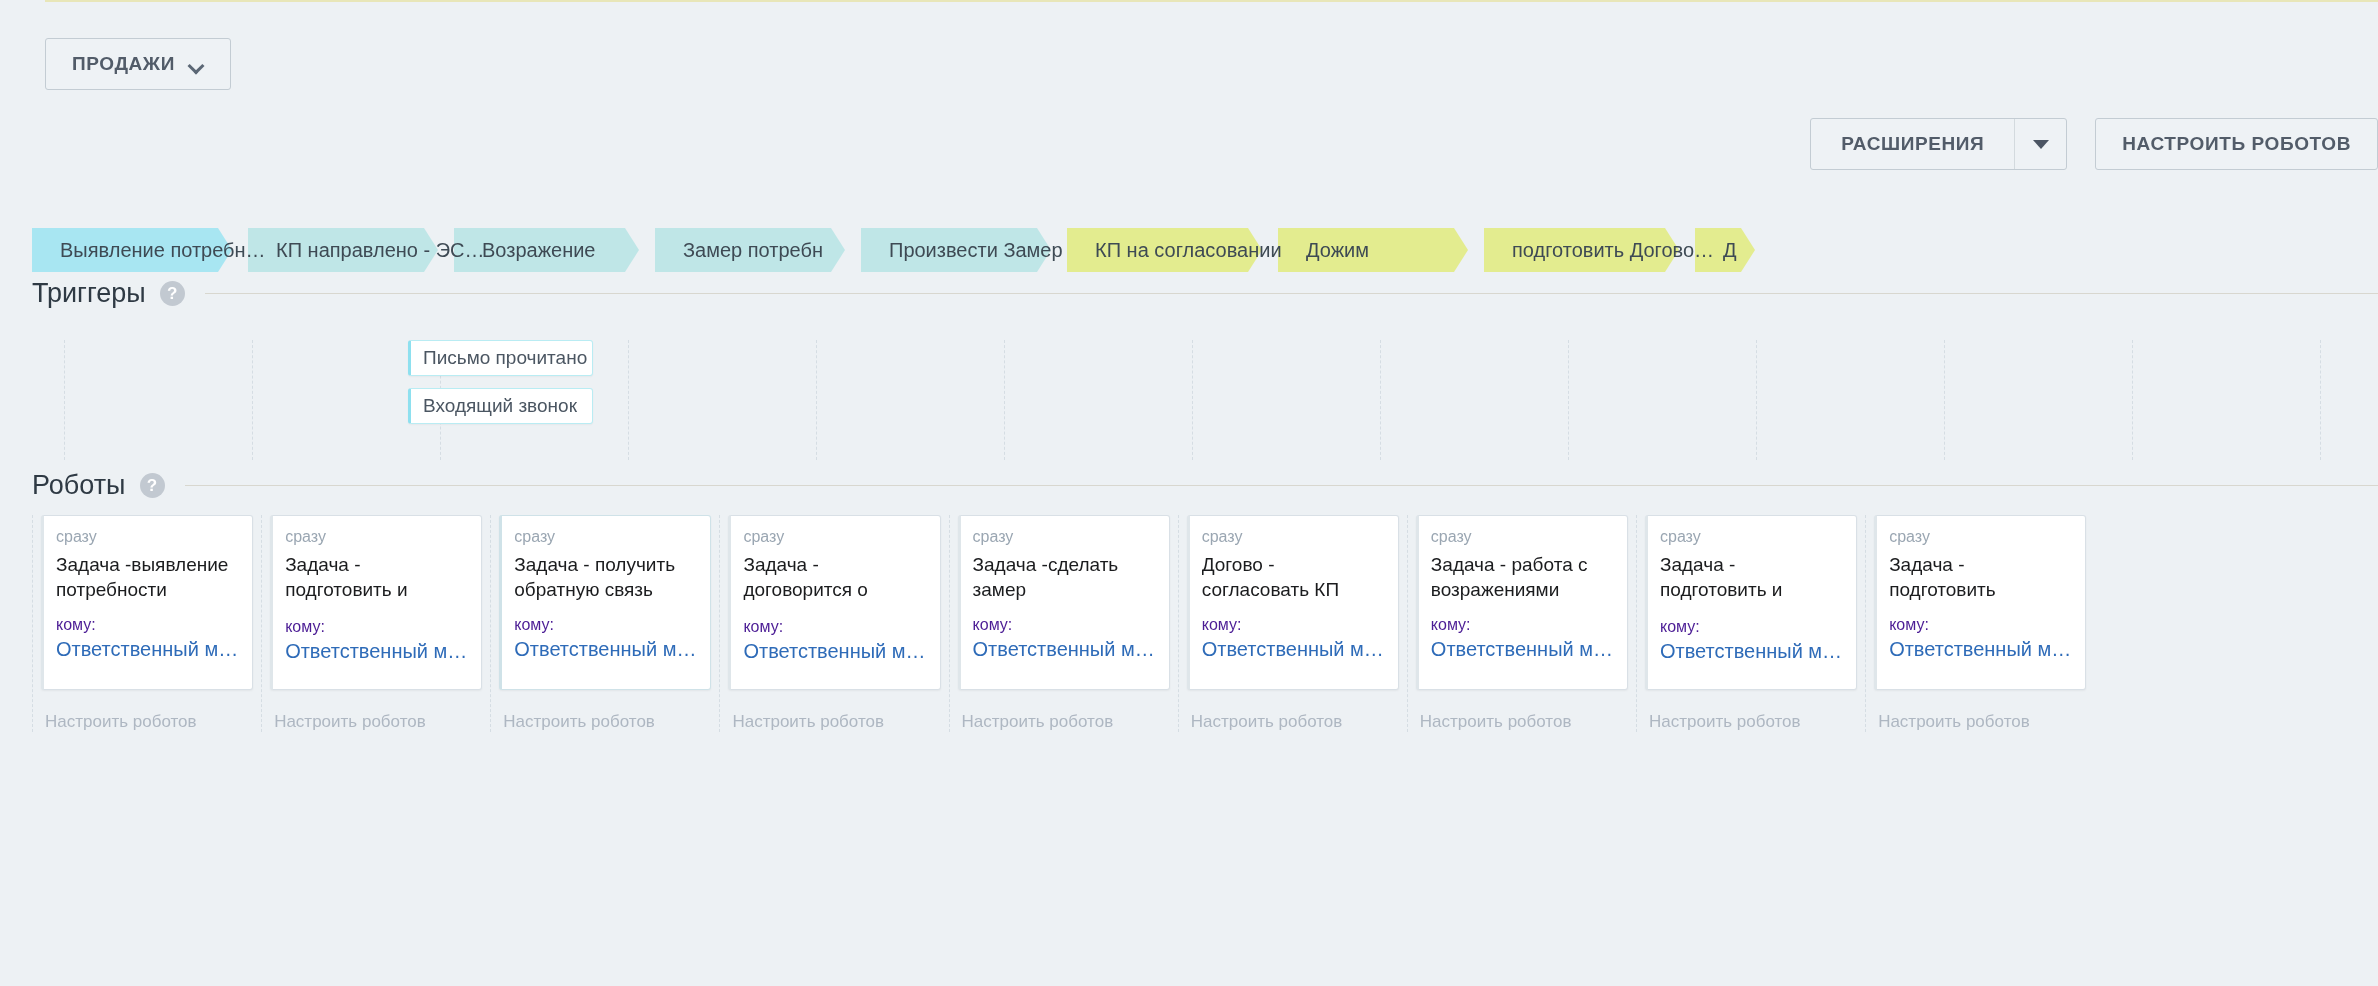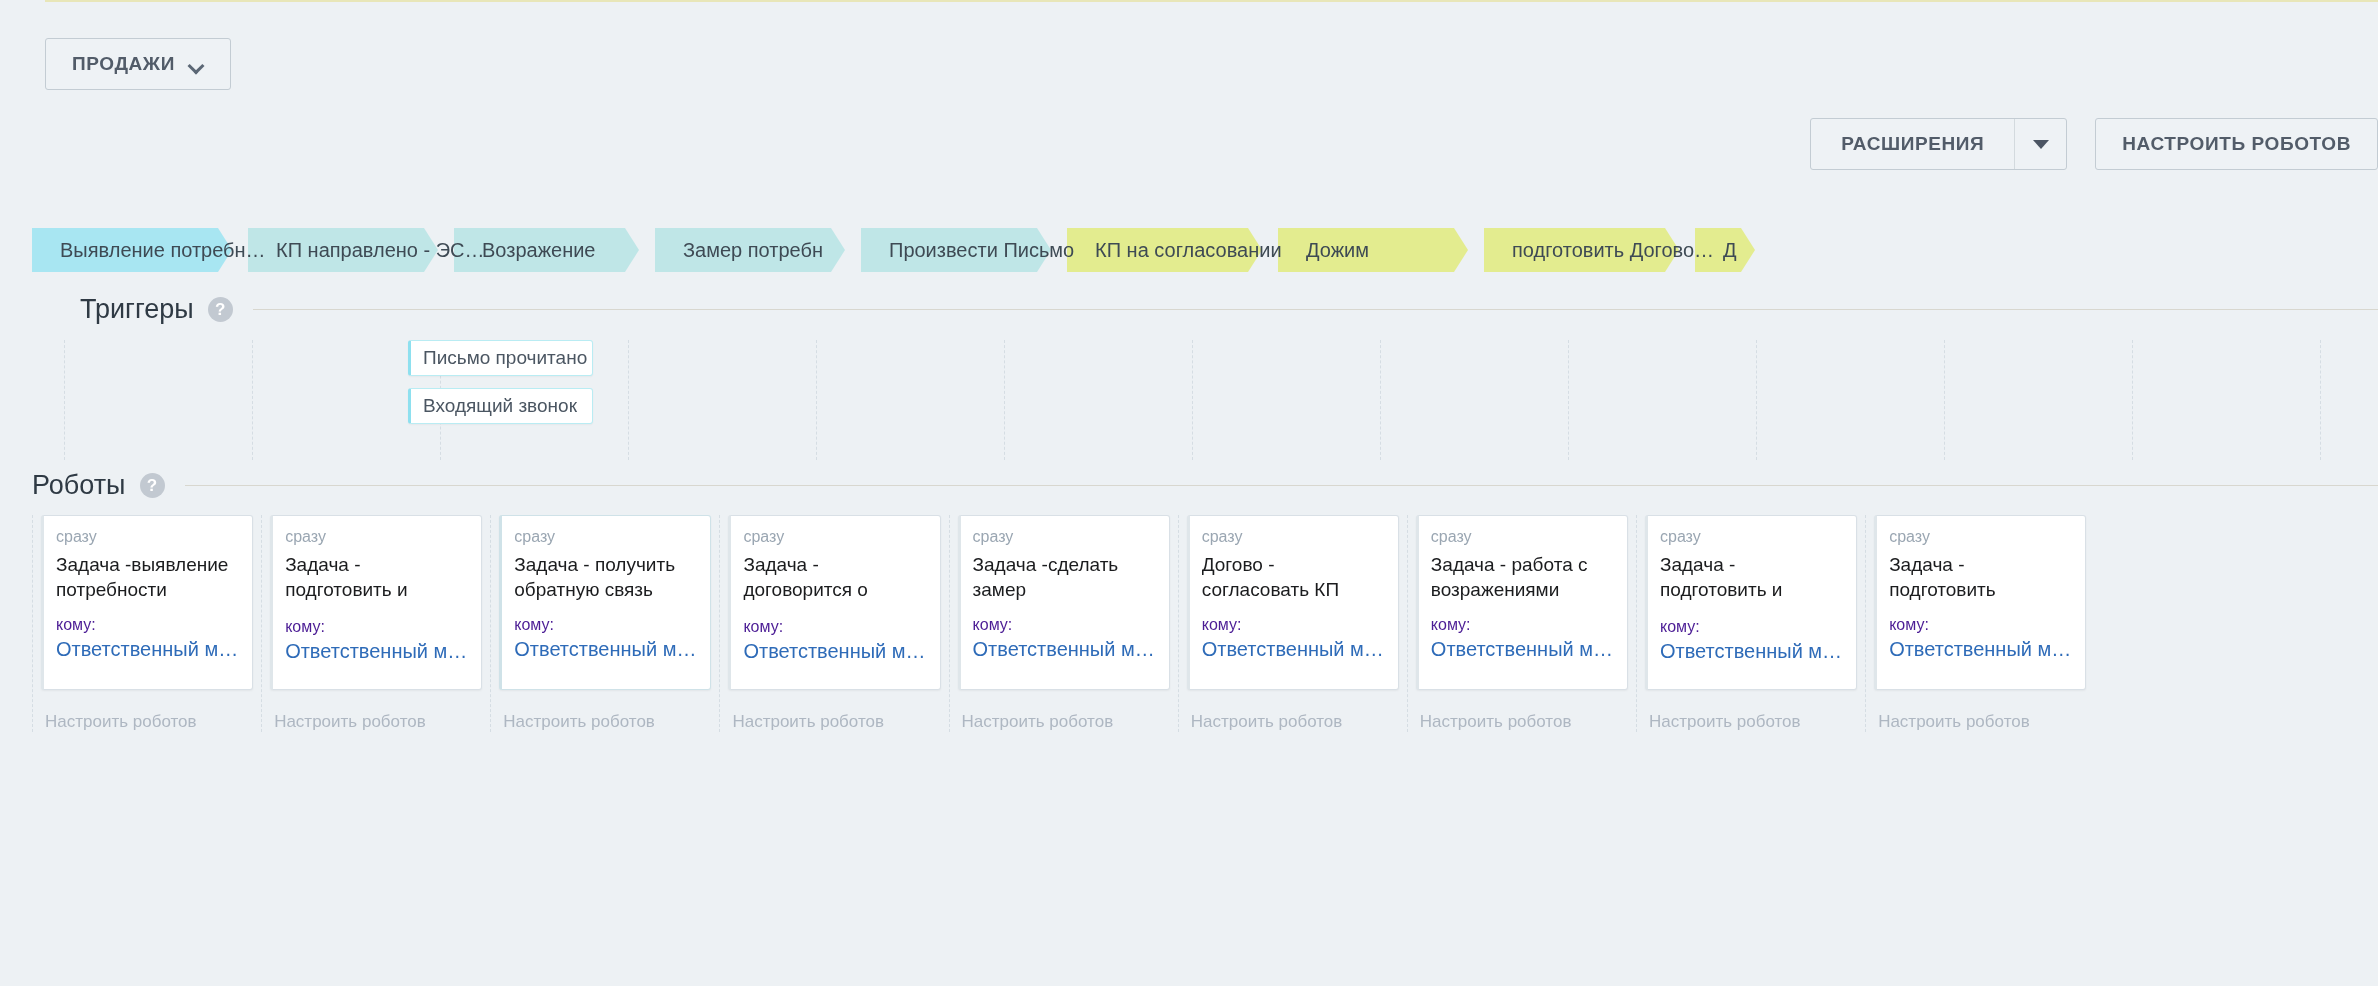--- a/index.html
+++ b/index.html
@@ -246,41 +246,41 @@
       <div class="stage shape c-cyan" style="width: 185px;">
         <span class="body"></span>
         <span class="lbl">Возражение</span>
       </div>
       <div class="stage shape c-cyan" style="width: 190px;">
         <span class="body"></span>
         <span class="lbl">Замер потребн</span>
       </div>
       <div class="stage shape c-cyan" style="width: 190px;">
         <span class="body"></span>
-        <span class="lbl">Произвести Письмо</span>
+        <span class="lbl">Произвести Замер</span>
       </div>
       <div class="stage shape c-lime" style="width: 195px;">
         <span class="body"></span>
         <span class="lbl">КП на согласовании</span>
       </div>
       <div class="stage shape c-lime" style="width: 190px;">
         <span class="body"></span>
         <span class="lbl">Дожим</span>
       </div>
       <div class="stage shape c-lime" style="width: 195px;">
         <span class="body"></span>
         <span class="lbl">подготовить Догово…</span>
       </div>
       <div class="stage shape c-lime" style="width: 60px;">
         <span class="body"></span>
         <span class="lbl">Д</span>
       </div>
     </div>
 
-  <div class="section-head" style="top:294px;margin-left:48px;">
+  <div class="section-head" style="top:278px;">
     <span class="title">Триггеры</span>
     <span class="qmark">?</span>
     <span class="rule"></span>
   </div>
 
   <div class="triggers-area">
     <div class="colgrid" id="trigger-grid">
         <div class="col"></div>
         <div class="col"></div>
         <div class="col"></div>

